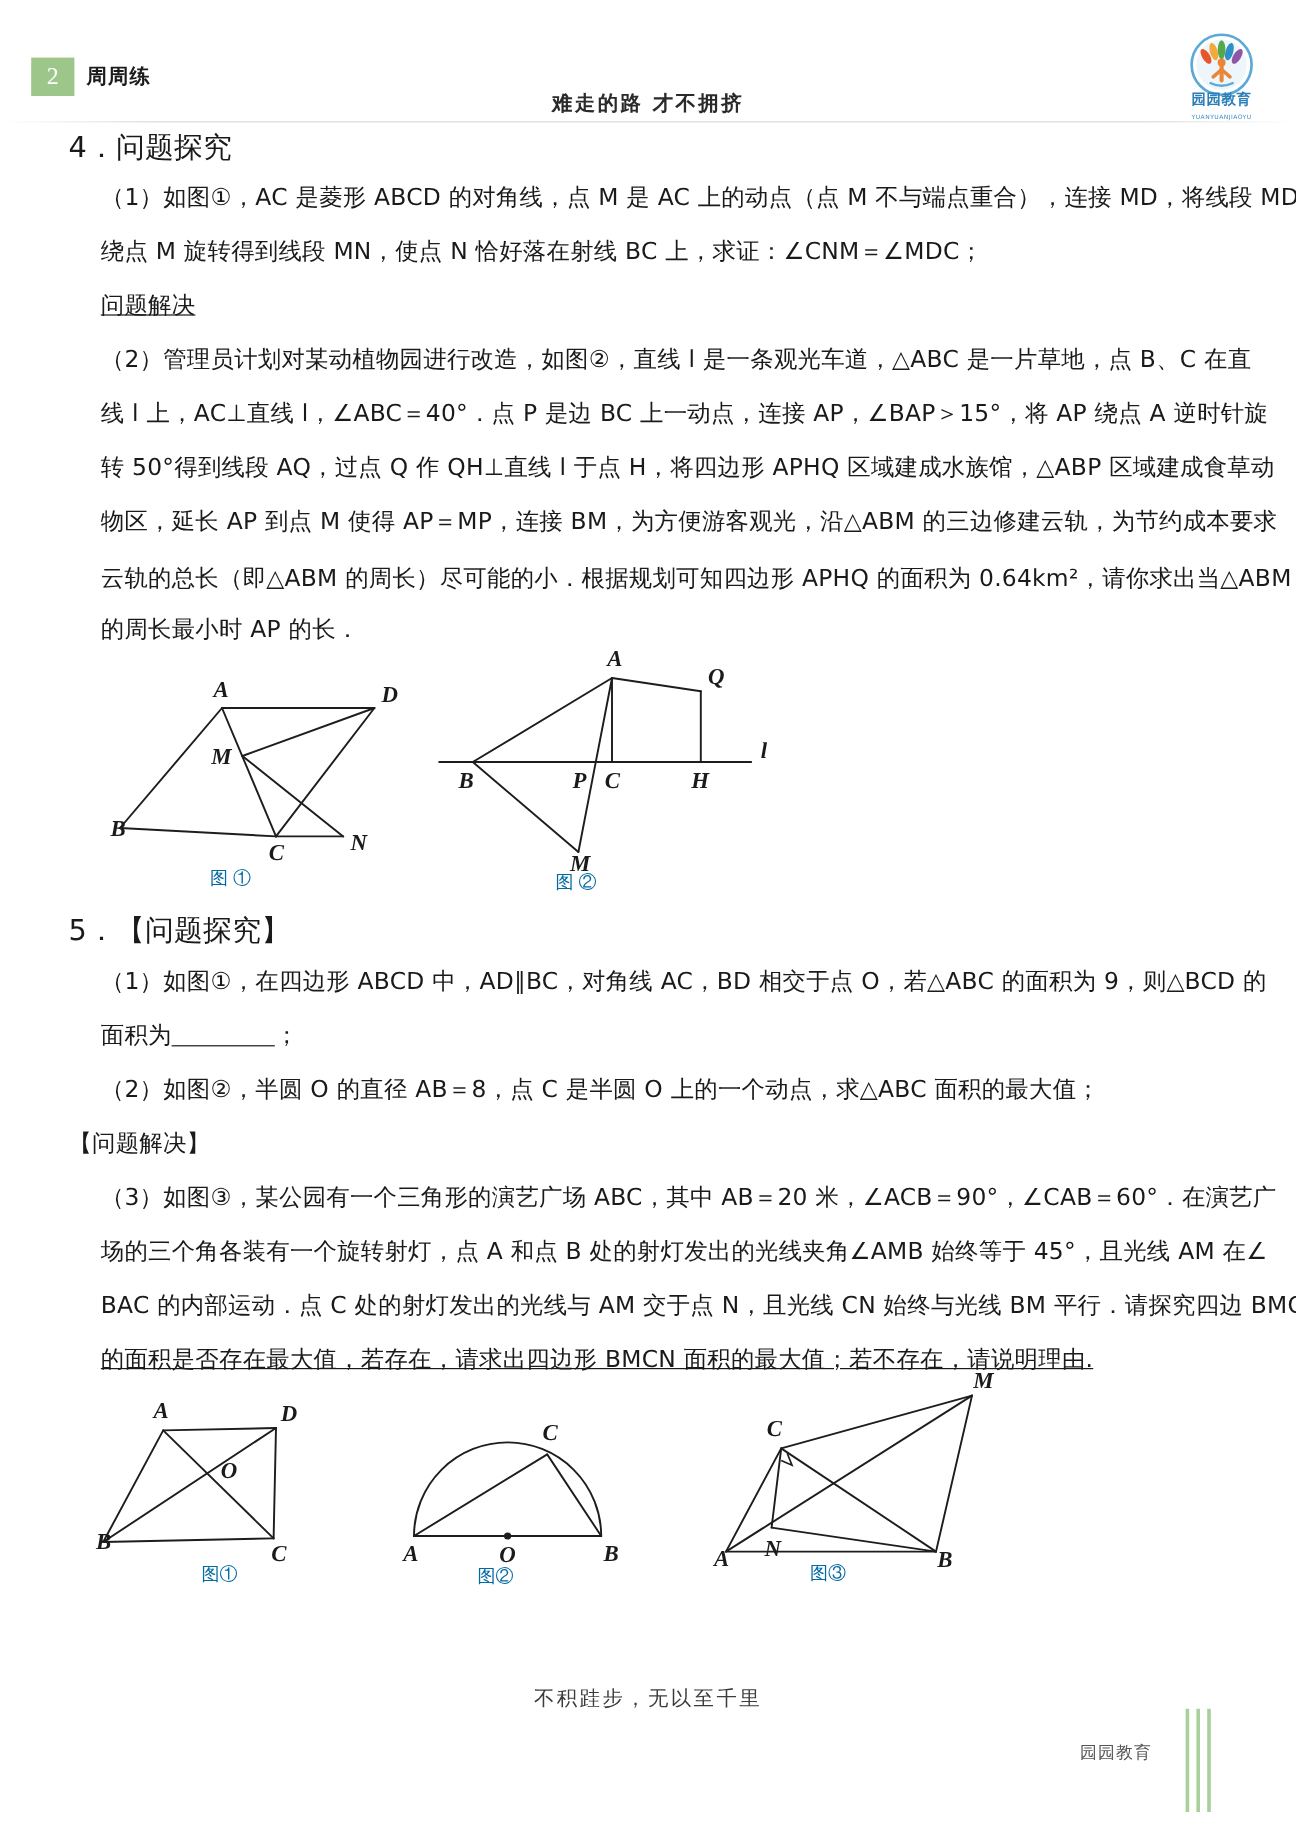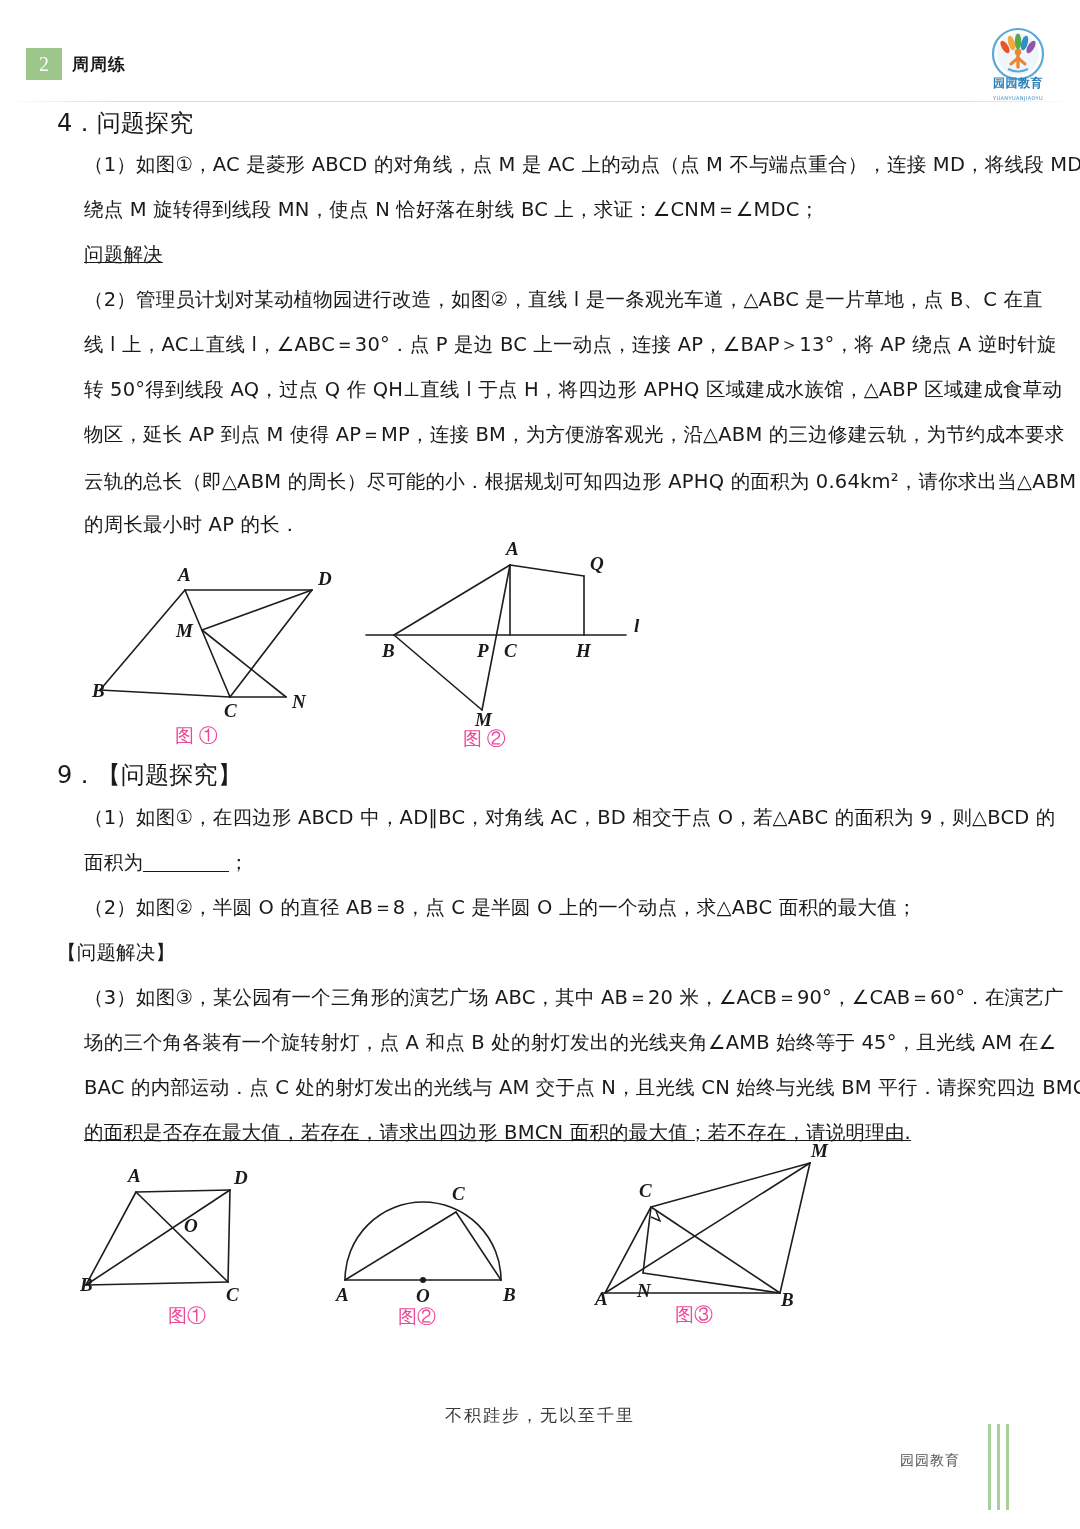--- a/index.html
+++ b/index.html
@@ -118,23 +118,23 @@
     width: 86px;
     border-bottom: 1.6px solid #1a1a1a;
     vertical-align: -3px;
   }
 
   
   .fig { position: absolute; }
   .fig svg { display: block; overflow: visible; }
   .figcap {
     position: absolute;
-    font-size: 19px;
-    font-family: Liberation Serif, serif;
-    color: #ec4899;
+    font-size: 15px;
+    font-family: Liberation Sans, sans-serif;
+    color: #0369a1;
     white-space: nowrap;
   }
   text.lbl {
     font-family: "Liberation Serif", serif;
     font-style: italic;
     font-weight: bold;
     font-size: 19px;
     fill: #1a1a1a;
   }
 
@@ -175,20 +175,21 @@
   .foot-stripes i:nth-child(1) { left: 2px; }
   .foot-stripes i:nth-child(2) { left: 11px; }
   .foot-stripes i:nth-child(3) { left: 20px; }
 </style>
 </head>
 <body>
 
 <div class="header">
   <div class="hdr-badge">2</div>
   <div class="hdr-section">周周练</div>
+  <div class="hdr-motto">难走的路 才不拥挤</div>
   <div class="hdr-rule"></div>
 
   <div class="hdr-logo">
     <svg width="92" height="62" viewBox="0 0 92 62">
       <circle cx="46" cy="30" r="25" fill="none" stroke="#5aa9d6" stroke-width="2.2"></circle>
       <circle cx="46" cy="30" r="21" fill="#eef6fb"></circle>
 
       <ellipse cx="33" cy="23" rx="3.2" ry="7" fill="#e8552d" transform="rotate(-32 33 23)"></ellipse>
       <ellipse cx="39.5" cy="19" rx="3.2" ry="7.5" fill="#f2a93b" transform="rotate(-16 39.5 19)"></ellipse>
       <ellipse cx="46" cy="17.5" rx="3.2" ry="8" fill="#56a94a"></ellipse>
@@ -206,21 +207,21 @@
 </div>
 
 <div class="content">
 
   <div class="p num-head" style="left:57px; top:110px;">4．问题探究</div>
 
   <div class="p" style="left:84px; top:152px;">（1）如图①，AC 是菱形 ABCD 的对角线，点 M 是 AC 上的动点（点 M 不与端点重合），连接 MD，将线段 MD</div>
   <div class="p" style="left:84px; top:197px;">绕点 M 旋转得到线段 MN，使点 N 恰好落在射线 BC 上，求证：∠CNM＝∠MDC；</div>
   <div class="p" style="left:84px; top:242px;text-decoration:underline;">问题解决</div>
   <div class="p" style="left:84px; top:287px;">（2）管理员计划对某动植物园进行改造，如图②，直线 l 是一条观光车道，△ABC 是一片草地，点 B、C 在直</div>
-  <div class="p" style="left:84px; top:332px;">线 l 上，AC⊥直线 l，∠ABC＝30°．点 P 是边 BC 上一动点，连接 AP，∠BAP＞13°，将 AP 绕点 A 逆时针旋</div>
+  <div class="p" style="left:84px; top:332px;">线 l 上，AC⊥直线 l，∠ABC＝40°．点 P 是边 BC 上一动点，连接 AP，∠BAP＞15°，将 AP 绕点 A 逆时针旋</div>
   <div class="p" style="left:84px; top:377px;">转 50°得到线段 AQ，过点 Q 作 QH⊥直线 l 于点 H，将四边形 APHQ 区域建成水族馆，△ABP 区域建成食草动</div>
   <div class="p" style="left:84px; top:422px;text-align:right;">物区，延长 AP 到点 M 使得 AP＝MP，连接 BM，为方便游客观光，沿△ABM 的三边修建云轨，为节约成本要求</div>
   <div class="p" style="left:84px; top:469px;">云轨的总长（即△ABM 的周长）尽可能的小．根据规划可知四边形 APHQ 的面积为 0.64km²，请你求出当△ABM</div>
   <div class="p" style="left:84px; top:512px;">的周长最小时 AP 的长．</div>
 
   <div class="fig" style="left:90px; top:545px;">
     <svg width="300" height="175" viewBox="0 0 300 175">
       <g stroke="#1d1d1d" stroke-width="1.6" fill="none" stroke-linecap="round">
 
         <path d="M95 45 L222 45"></path>
@@ -258,21 +259,21 @@
       <text class="lbl" x="119" y="127">P</text>
       <text class="lbl" x="146" y="127">C</text>
       <text class="lbl" x="218" y="127">H</text>
       <text class="lbl" x="232" y="40">Q</text>
       <text class="lbl" x="117" y="196">M</text>
       <text class="lbl" x="276" y="102">l</text>
     </svg>
     <div class="figcap" style="left:105px; top:196px;">图 ②</div>
   </div>
 
-  <div class="p num-head" style="left:57px; top:762px;">9．【问题探究】</div>
+  <div class="p num-head" style="left:57px; top:762px;">5．【问题探究】</div>
 
   <div class="p" style="left:84px; top:805px;">（1）如图①，在四边形 ABCD 中，AD∥BC，对角线 AC，BD 相交于点 O，若△ABC 的面积为 9，则△BCD 的</div>
   <div class="p" style="left:84px; top:850px;">
     <span>面积为</span><span class="blank-u"></span><span>；</span>
   </div>
   <div class="p" style="left:84px; top:895px;">（2）如图②，半圆 O 的直径 AB＝8，点 C 是半圆 O 上的一个动点，求△ABC 面积的最大值；</div>
   <div class="p" style="left:57px; top:940px;">【问题解决】</div>
   <div class="p" style="left:84px; top:985px;">（3）如图③，某公园有一个三角形的演艺广场 ABC，其中 AB＝20 米，∠ACB＝90°，∠CAB＝60°．在演艺广</div>
   <div class="p" style="left:84px; top:1030px;">场的三个角各装有一个旋转射灯，点 A 和点 B 处的射灯发出的光线夹角∠AMB 始终等于 45°，且光线 AM 在∠</div>
   <div class="p" style="left:84px; top:1075px;">BAC 的内部运动．点 C 处的射灯发出的光线与 AM 交于点 N，且光线 CN 始终与光线 BM 平行．请探究四边 BMCN</div>

